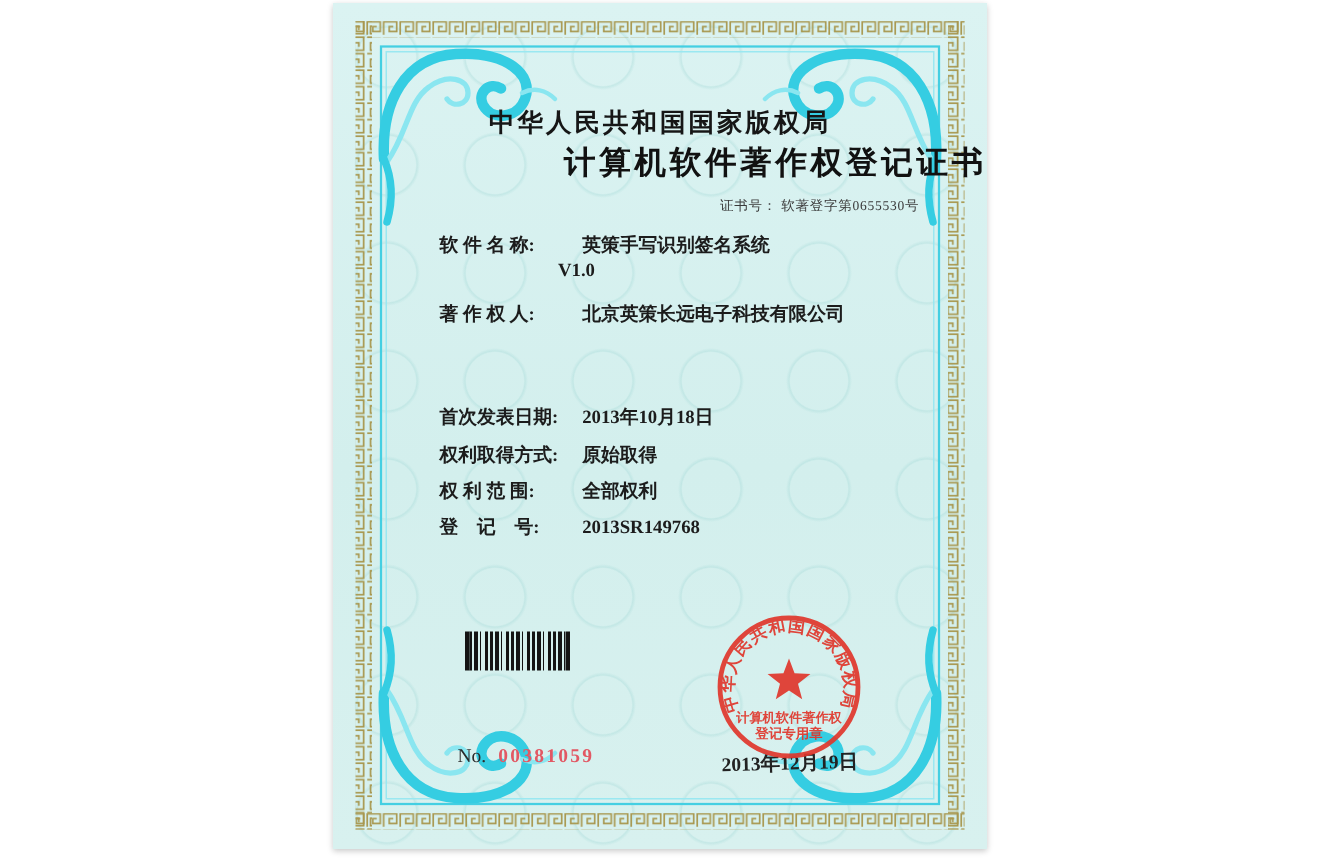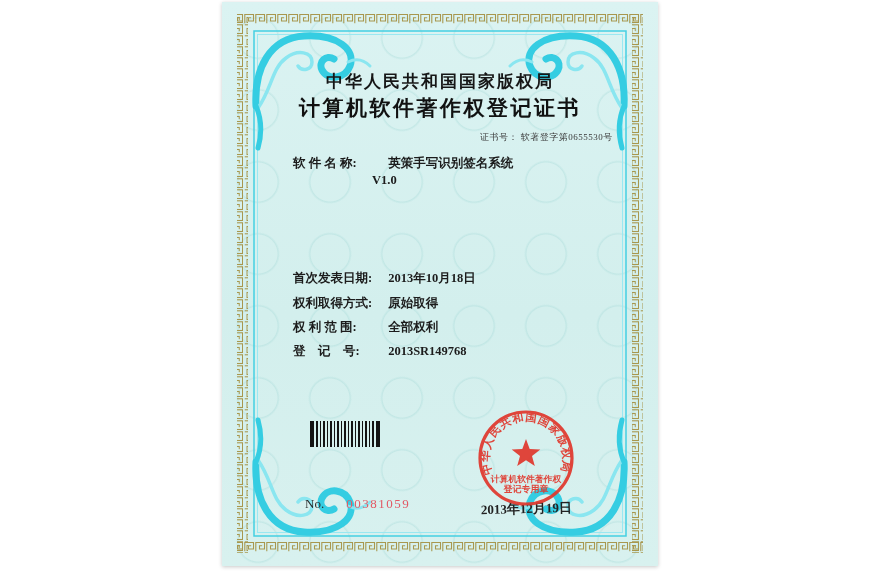--- a/index.html
+++ b/index.html
@@ -8,39 +8,39 @@
   .paper{position:absolute;left:222px;top:2px;width:436px;height:564px;
          background-color:#d7f1ef;
          background-image:
            radial-gradient(circle 22px at center, rgba(255,255,255,0) 19px, rgba(173,221,219,0.45) 20px, rgba(255,255,255,0) 22px),
            linear-gradient(180deg,#dbf3f2 0%,#d3efed 55%,#d8f1ef 100%);
          background-size:72px 72px,100% 100%;
          box-shadow:0 1px 4px rgba(0,0,0,0.22);}
   .frame-svg{position:absolute;left:0;top:0;}
   .title1{position:absolute;left:0;top:68px;width:100%;text-align:center;
           font-size:17px;font-weight:700;letter-spacing:2px;color:#161616;}
-  .title2{position:absolute;left:0;top:92px;width:100%;text-align:center;
+  .title2{position:absolute;left:0;top:92px;width:100%;text-align:right;
           font-size:21px;font-weight:700;letter-spacing:2.5px;color:#111;}
   .certno{position:absolute;left:258px;top:129px;font-size:9px;color:#3a3a3a;
           letter-spacing:0.5px;white-space:nowrap;}
   .row{position:absolute;left:71px;white-space:nowrap;font-size:12.5px;font-weight:700;color:#1c1c1c;}
   .row .lbl{display:inline-block;width:86px;}
   .row .val{display:inline-block;margin-left:6px;}
   .version{position:absolute;left:150px;font-size:12.5px;font-weight:700;color:#1c1c1c;}
   .statement{position:absolute;left:56px;top:362px;width:352px;font-size:12.5px;
              line-height:26px;color:#1e1e1e;text-indent:2em;text-align:justify;}
   .barcode{position:absolute;left:88px;top:419px;width:64px;height:26px;
            border-left:3px solid #141414;border-right:3px solid #141414;
            background-image:repeating-linear-gradient(90deg,
              #141414 0 1.5px,rgba(0,0,0,0) 1.5px 3px,
              #141414 3px 5.5px,rgba(0,0,0,0) 5.5px 7px,
              #141414 7px 8px,rgba(0,0,0,0) 8px 10.5px,
              #141414 10.5px 12.5px,rgba(0,0,0,0) 12.5px 14px);}
   .serial{position:absolute;left:83px;top:494px;font-size:13px;color:#2b2b2b;white-space:nowrap;}
-  .serial .num{color:#e25864;letter-spacing:1.5px;margin-left:22px;}
+  .serial .num{color:#e25864;letter-spacing:1.5px;margin-left:8px;font-weight:bold;}
   .seal{position:absolute;left:254px;top:406px;width:100px;height:100px;opacity:0.92;}
   .issue-date{position:absolute;left:259px;top:498px;font-size:13px;font-weight:700;
               color:#222;white-space:nowrap;transform:rotate(-1.5deg);}
 </style>
 </head>
 <body>
 
 <div class="stage">
   <div class="paper">
 
@@ -76,20 +76,24 @@
 
     <div class="title1">中华人民共和国国家版权局</div>
     <div class="title2">计算机软件著作权登记证书</div>
     <div class="certno">证书号：  软著登字第0655530号</div>
 
     <div class="row" style="top:153px">
       <span class="lbl">软 件 名 称:</span>
       <span class="val">英策手写识别签名系统</span>
     </div>
     <div class="version" style="top:171px">V1.0</div>
+    <div class="row" style="top:199px">
+      <span class="lbl">著 作 权 人:</span>
+      <span class="val">北京英策长远电子科技有限公司</span>
+    </div>
     <div class="row" style="top:268px">
       <span class="lbl">首次发表日期:</span>
       <span class="val">2013年10月18日</span>
     </div>
     <div class="row" style="top:317px">
       <span class="lbl">权 利 范 围:</span>
       <span class="val">全部权利</span>
     </div>
     <div class="row" style="top:293px">
       <span class="lbl">权利取得方式:</span>

